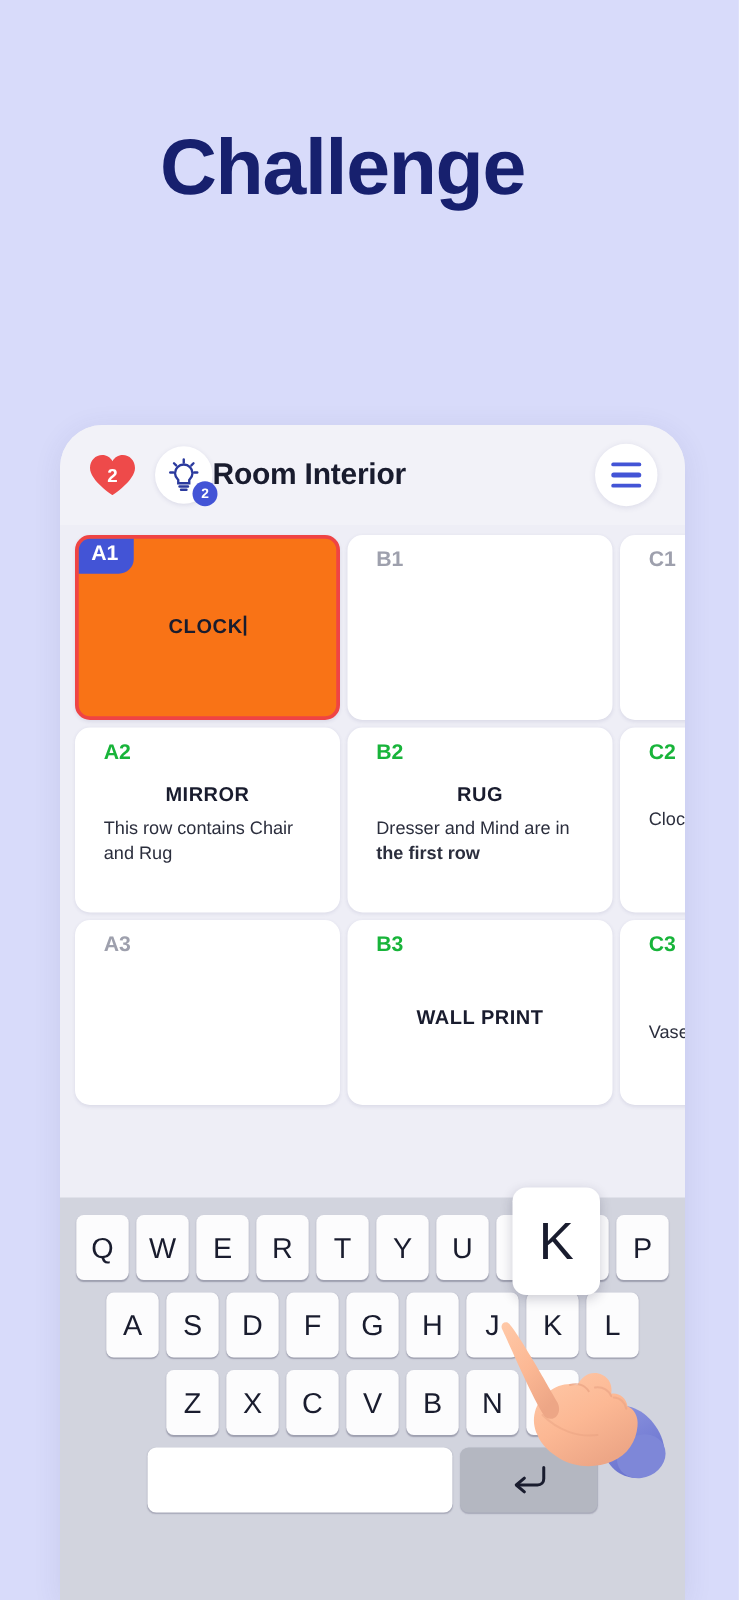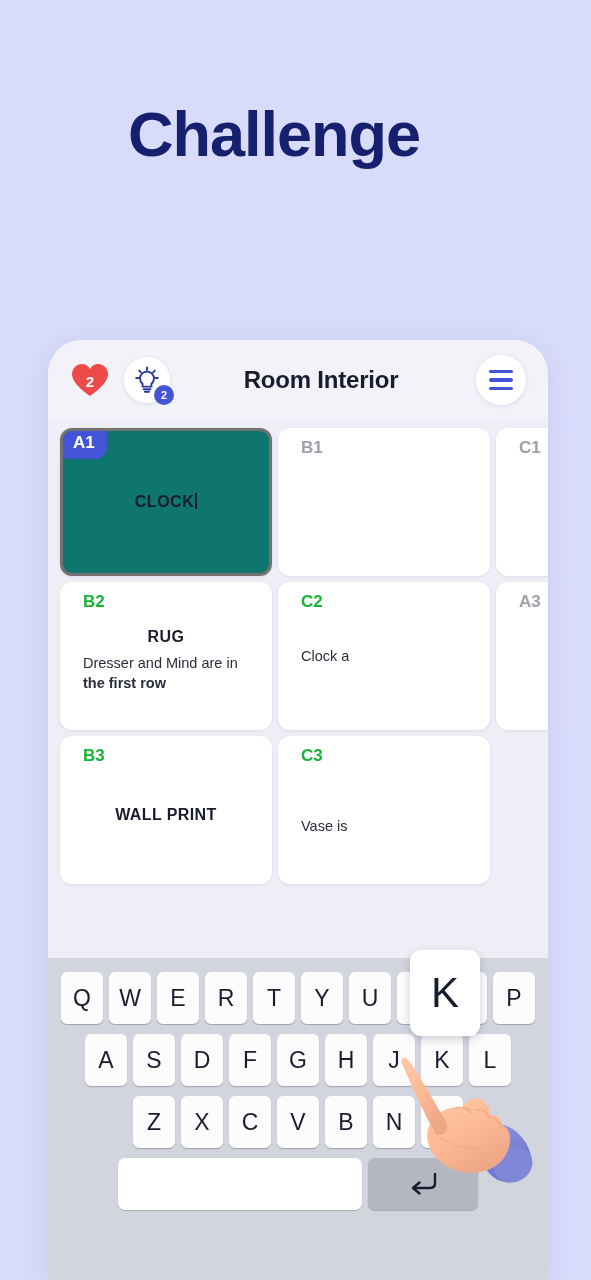--- a/index.html
+++ b/index.html
@@ -99,21 +99,21 @@
     background: #4354d6;
     color: #fff;
     font-size: 11px;
     font-weight: 700;
     display: flex;
     align-items: center;
     justify-content: center;
   }
   .app-title {
     flex: 1 1 auto;
-    text-align: center;
+    text-align: left;
     color: #191c2e;
     font-size: 24px;
     font-weight: 700;
     letter-spacing: -0.2px;
     padding-right: 4px;
   }
   .menu-btn {
     width: 50px;
     height: 50px;
     border-radius: 50%;
@@ -170,22 +170,22 @@
   .cell-hint {
     margin-top: 7px;
     font-size: 14.5px;
     line-height: 20px;
     color: #2b2e3d;
   }
   .cell-hint b { font-weight: 700; }
 
   
   .cell.selected {
-    background: #0f766e;
-    border: 3px solid #737373;
+    background: #f97316;
+    border: 3px solid #ef4444;
     padding: 0;
   }
   .cell.selected .tab-label {
     position: absolute;
     top: -1px;
     left: -1px;
     background: #4354d6;
     color: #ffffff;
     font-size: 17px;
     font-weight: 700;
@@ -351,20 +351,25 @@
     </div>
 
     <div class="cell">
       <div class="cell-label">B1</div>
     </div>
 
     <div class="cell">
       <div class="cell-label">C1</div>
     </div>
 
+    <div class="cell answered">
+      <div class="cell-label">A2</div>
+      <div class="cell-answer">MIRROR</div>
+      <div class="cell-hint"><span>This row contains Chair and Rug</span><b></b></div>
+    </div>
 
     <div class="cell answered">
       <div class="cell-label">B2</div>
       <div class="cell-answer">RUG</div>
       <div class="cell-hint"><span>Dresser and Mind are in </span><b>the first row</b></div>
     </div>
 
     <div class="cell answered">
       <div class="cell-label">C2</div>
       <div class="cell-hint" style="margin-top:34px"><span>Clock a</span></div>

